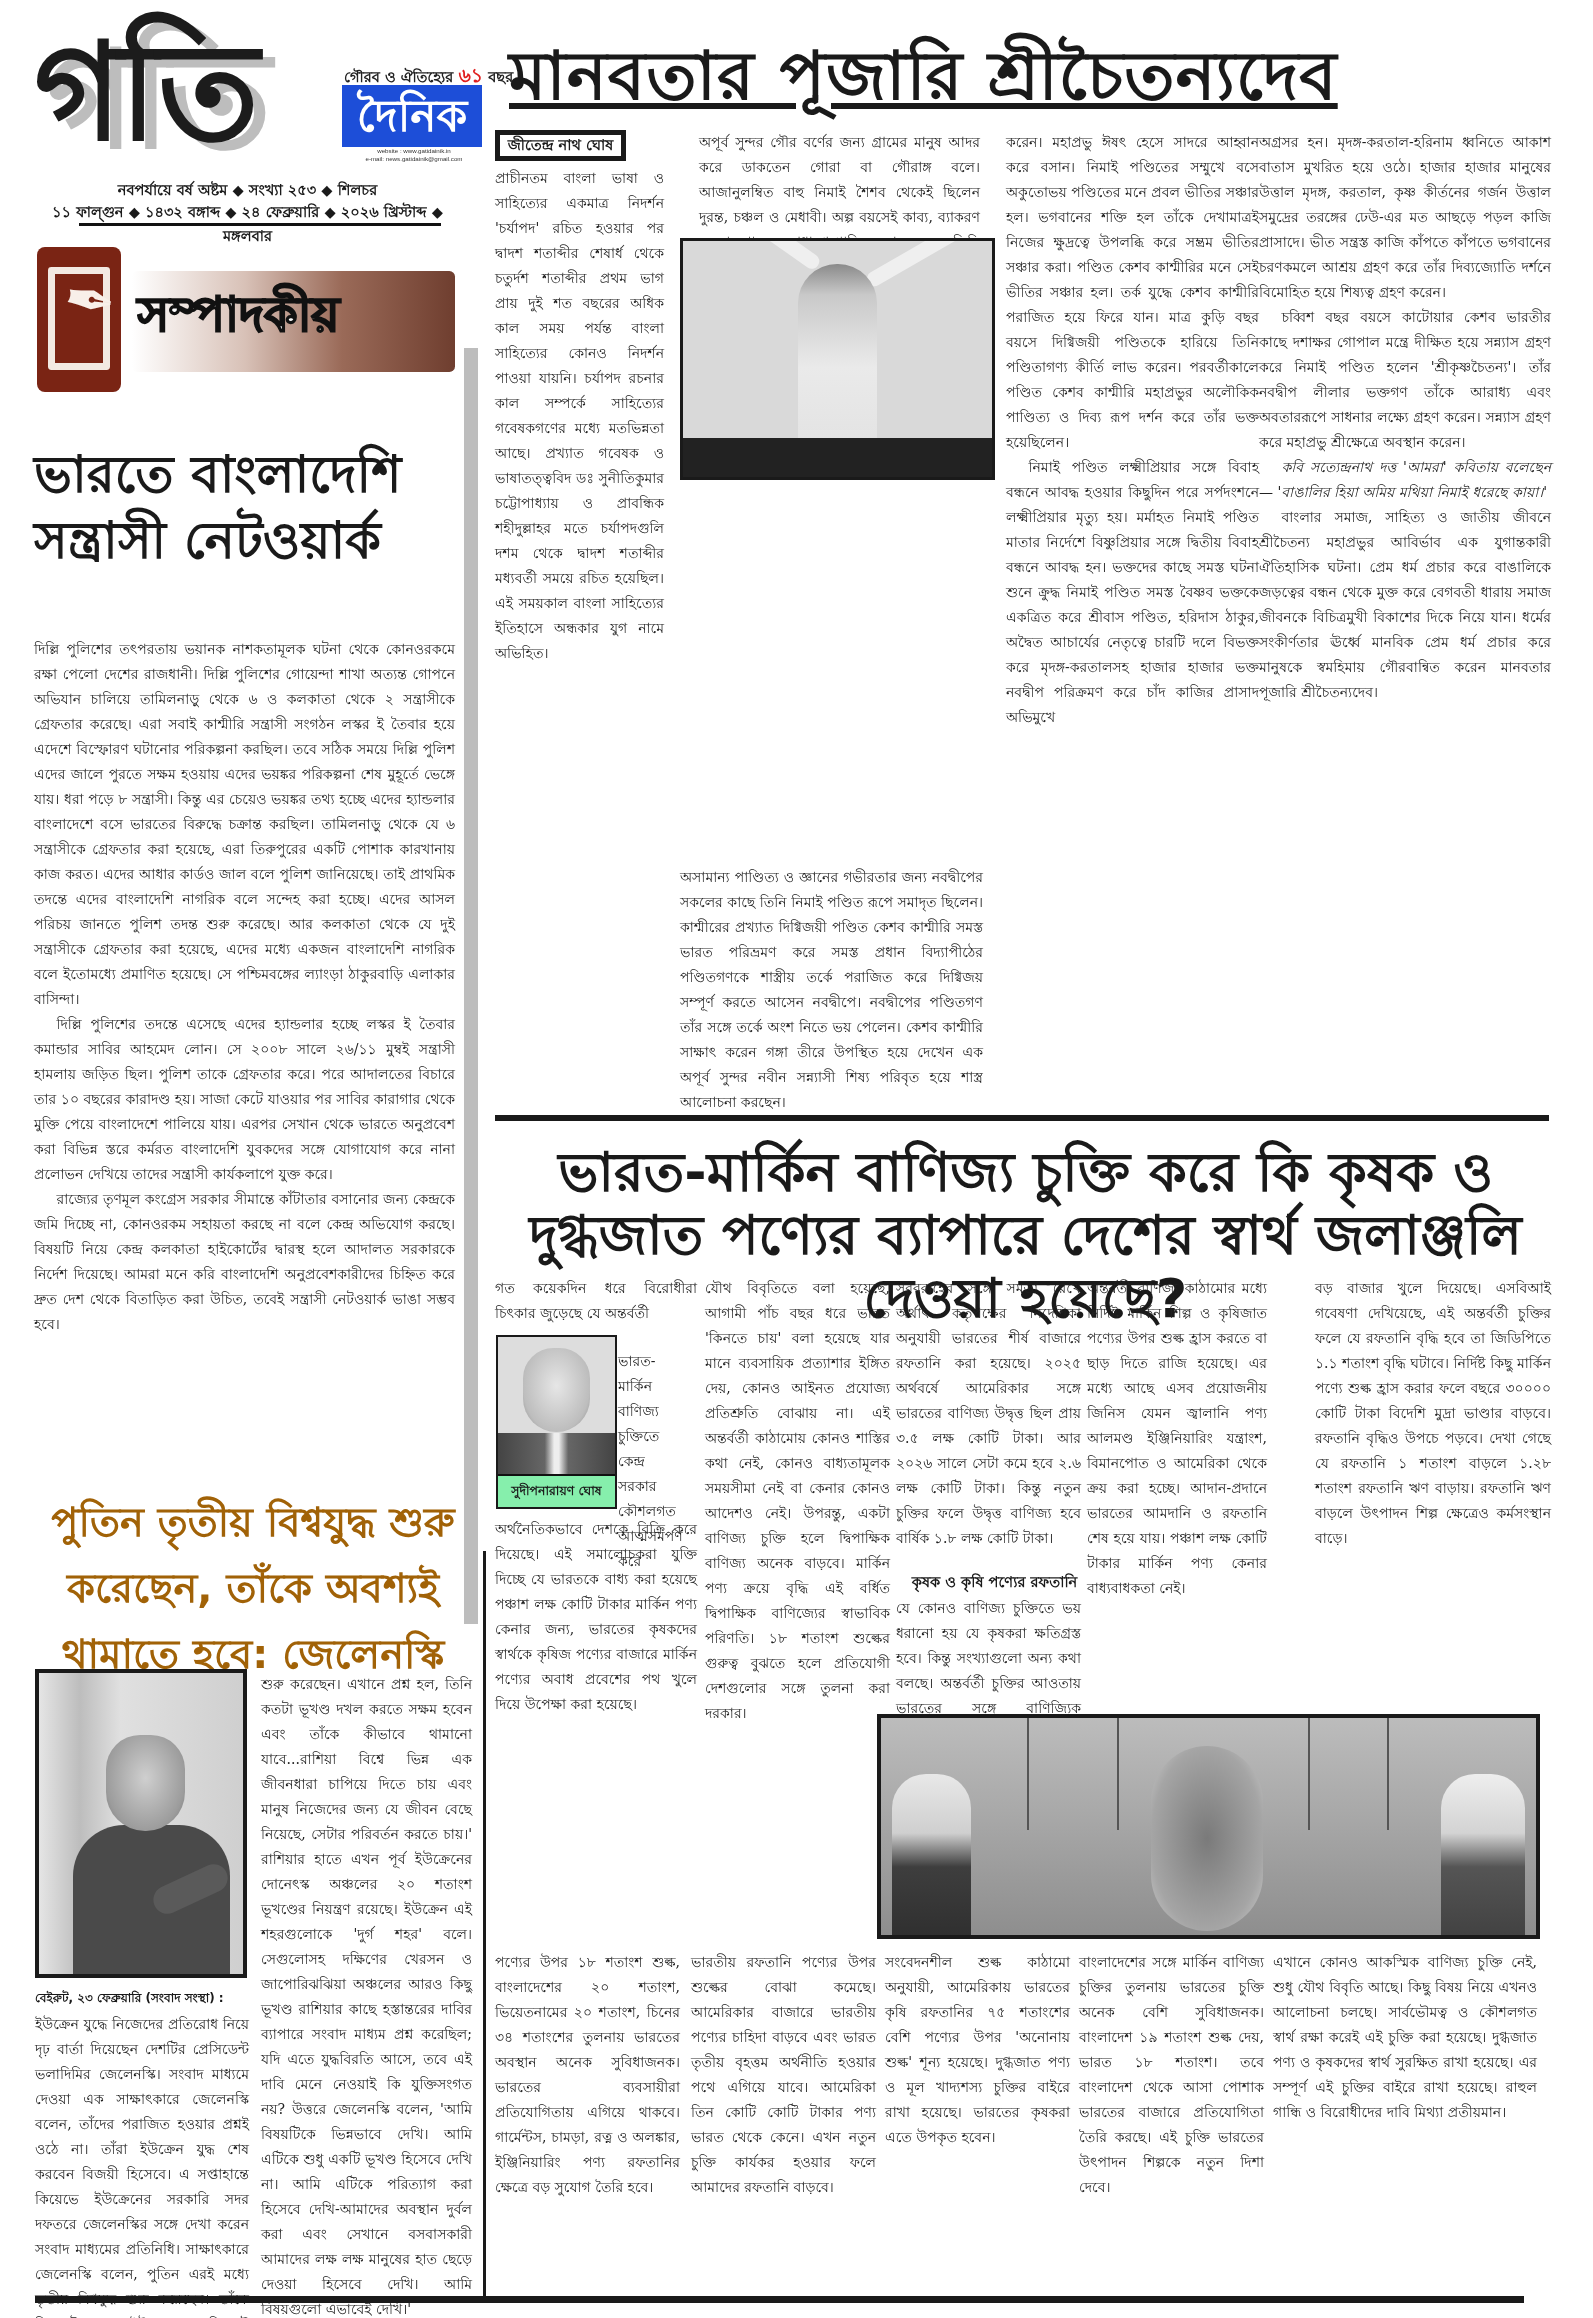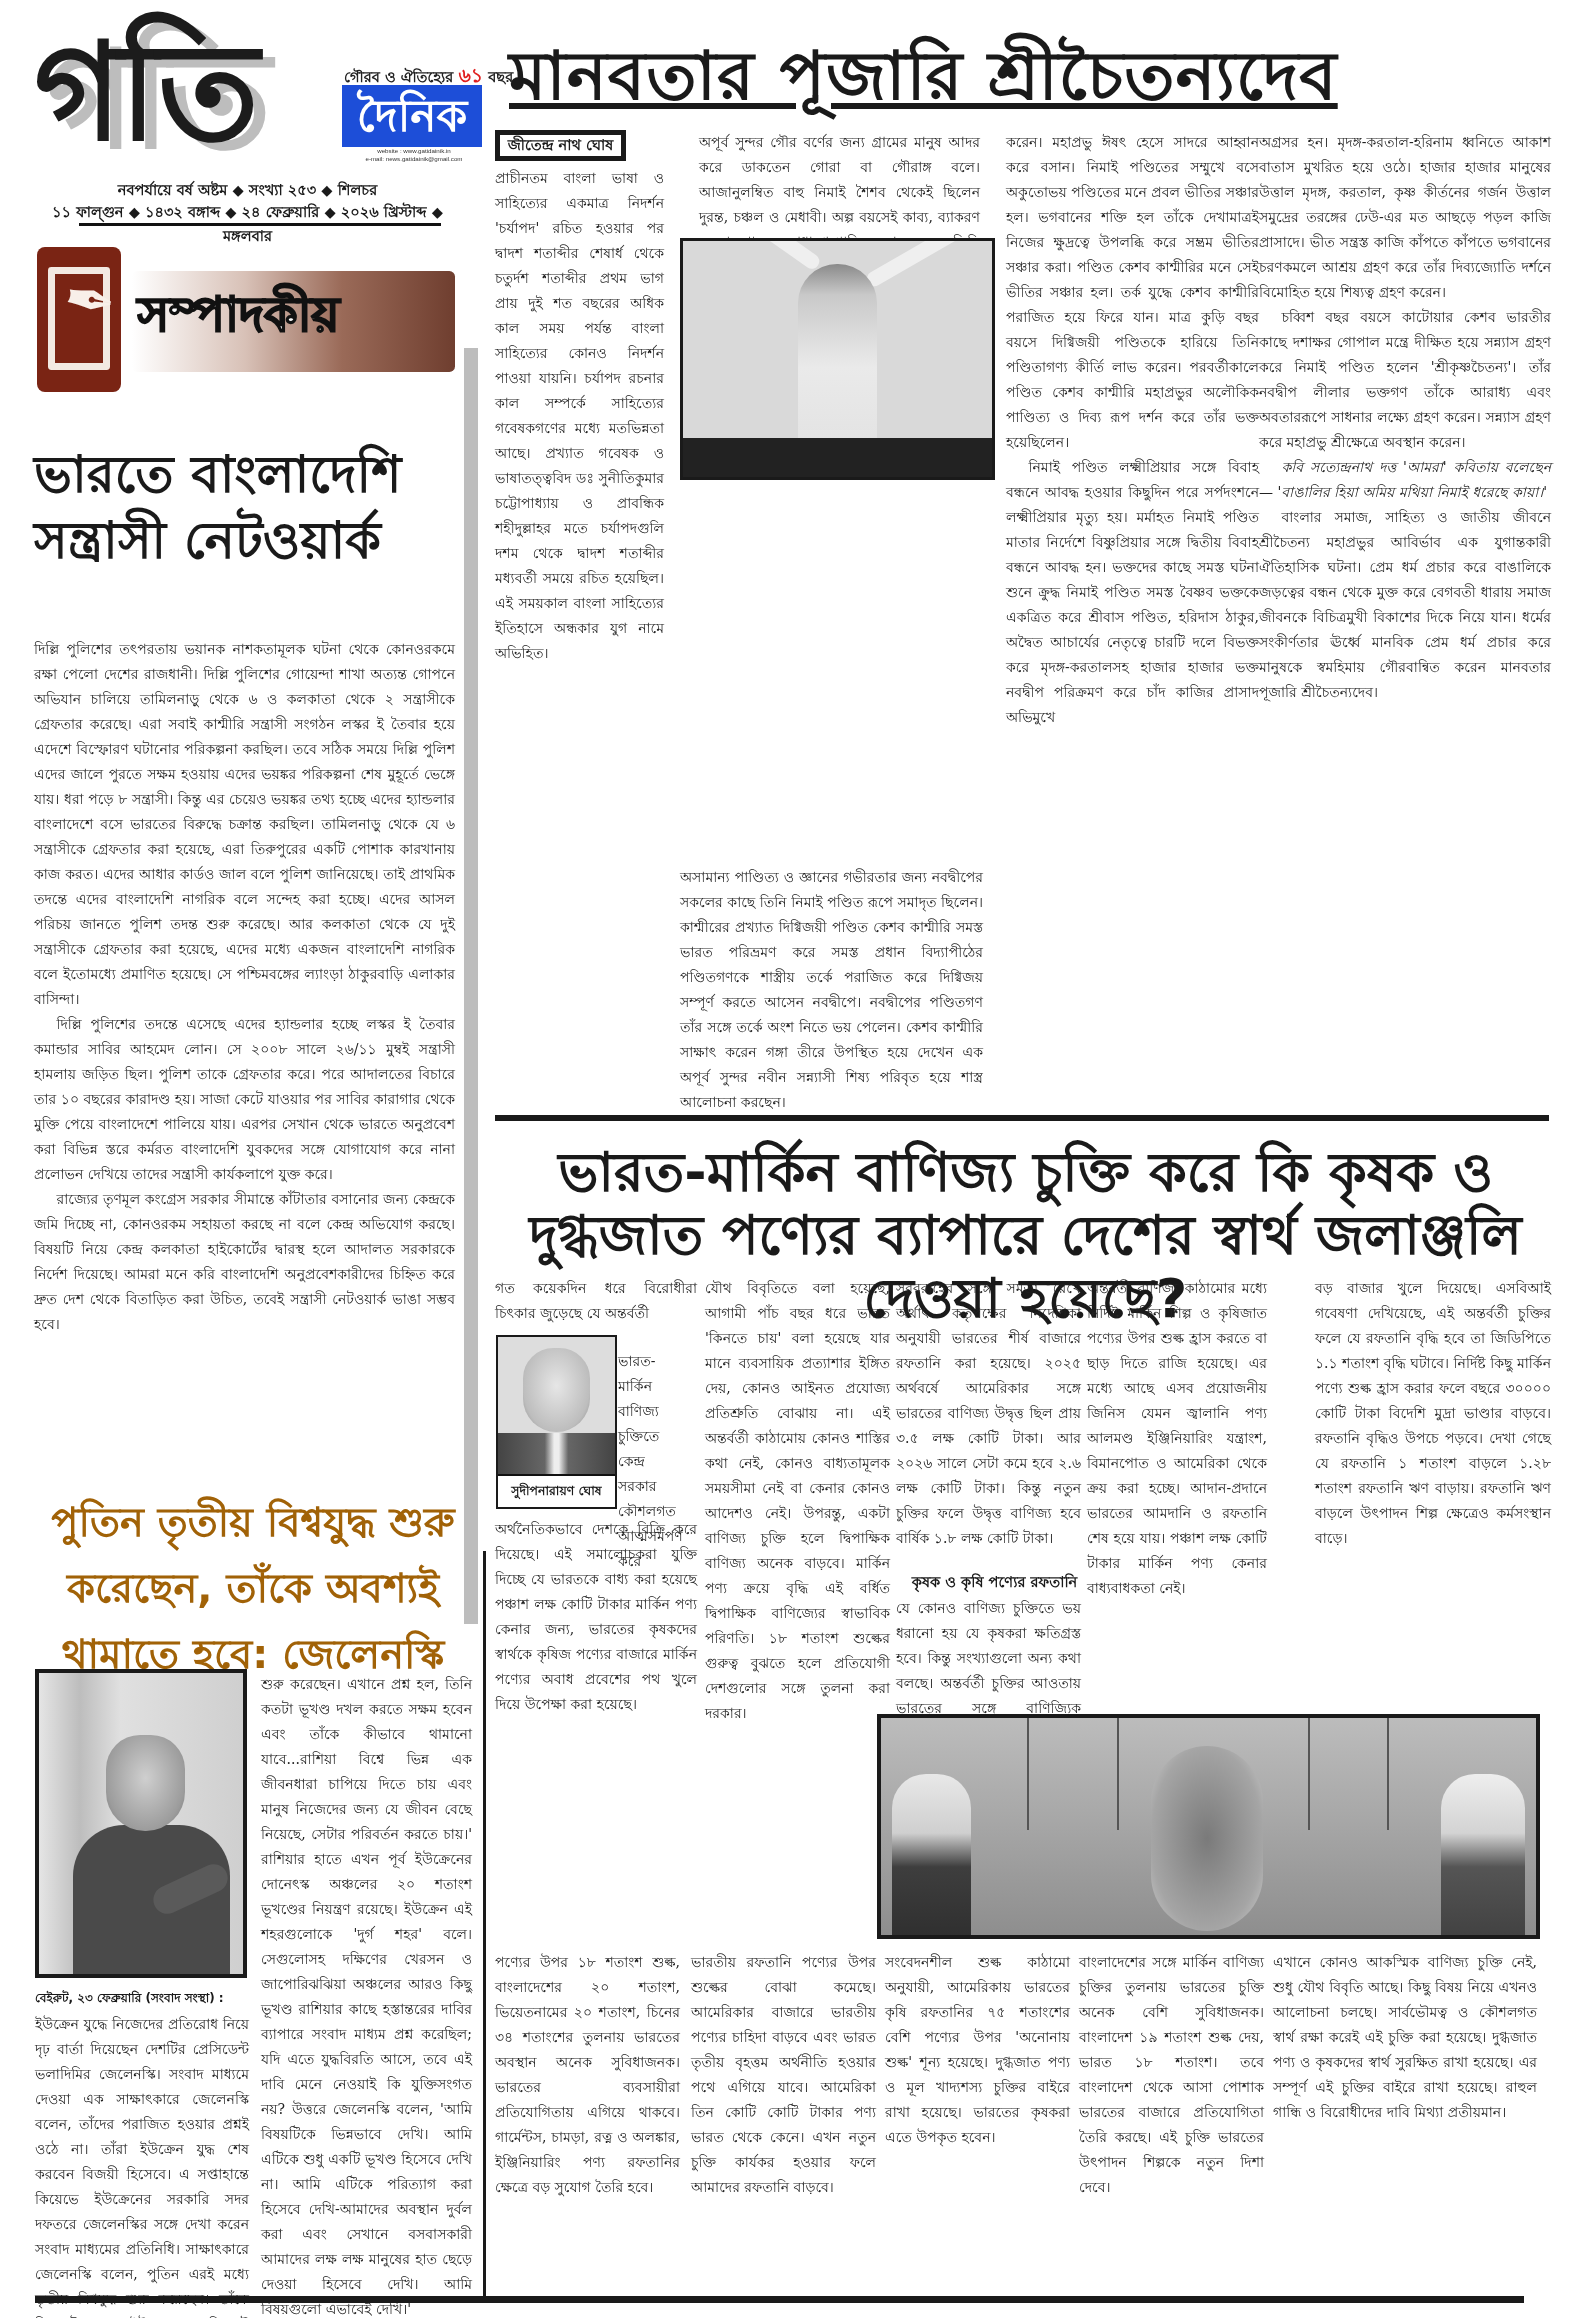--- a/index.html
+++ b/index.html
@@ -45,21 +45,21 @@
   #cht-col3 { left: 989px; top: 130px; width: 264px; }
   #cht-col4 { left: 1259px; top: 130px; width: 292px; }
   #cht-rule { left: 495px; top: 1115px; width: 1054px; height: 5.6px; background:#1a1a1a; }
 
   
   #trade-title { left: 503px; top: 1141px; width: 1045px; font-size: 54px; line-height: 63px; font-weight:bold; text-align:center; color:#1a1a1a; }
   #trade-c1 { left: 495px; top: 1276px; width: 140px; }
   #trade-photo { left: 496px; top: 1335px; width: 121px; height: 174px; border:2.2px solid #1a1a1a; background:#ddd; overflow:hidden; }
   #trade-photo .face { position:absolute; left:25px; top:11.2px; width:67px; height:84px; border-radius:31px 31px 34px 34px; background: radial-gradient(ellipse at 50% 45%, #e6e6e6 0%, #bdbdbd 70%, #7d7d7d 100%); }
   #trade-photo .suit { position:absolute; left:0; top:96px; width:100%; height:45px; background: linear-gradient(90deg,#444 0%,#666 40%,#eee 48%,#eee 52%,#666 60%,#444 100%); }
-  #trade-photo .name { position:absolute; left:0; bottom:0; width:100%; height:33px; background:#ffffff; border-top:2.2px solid #111; font-size:12.4px; font-weight:bold; text-align:center; line-height:29px; }
+  #trade-photo .name { position:absolute; left:0; bottom:0; width:100%; height:33px; background:#86efac; border-top:2.2px solid #111; font-size:12.4px; font-weight:bold; text-align:center; line-height:29px; }
   #trade-c1b { left: 618px; top: 1349px; width: 67px; }
   #trade-c1c { left: 495px; top: 1517px; width: 202px; }
   #trade-c2 { left: 705px; top: 1276px; width: 185px; }
   #trade-c3 { left: 896px; top: 1276px; width: 185px; }
   #trade-sub { left: 910px; top: 1571px; width: 169px; font-size: 14.6px; font-weight:bold; text-align:center; }
   #trade-c4 { left: 1087px; top: 1276px; width: 180px; }
   #trade-c5 { left: 1278px; top: 1276px; width: 264px; }
   #trade-img { left: 877px; top: 1714px; width: 663px; height: 225px; border:4.5px solid #1a1a1a; background: linear-gradient(180deg,#bcbcbc 0%,#a8a8a8 45%,#8e8e8e 100%); overflow:hidden; }
   #trade-img .p1 { position:absolute; left:11.2px; top:56px; width:79px; height:169px; border-radius:34px 34px 5.6px 5.6px; background: linear-gradient(180deg,#e8e8e8 0%,#cfcfcf 35%,#3e3e3e 55%,#2e2e2e 100%); }
   #trade-img .p2 { position:absolute; right:11.2px; top:56px; width:84px; height:169px; border-radius:34px 34px 5.6px 5.6px; background: linear-gradient(180deg,#eeeeee 0%,#d3d3d3 35%,#555 55%,#404040 100%); }

